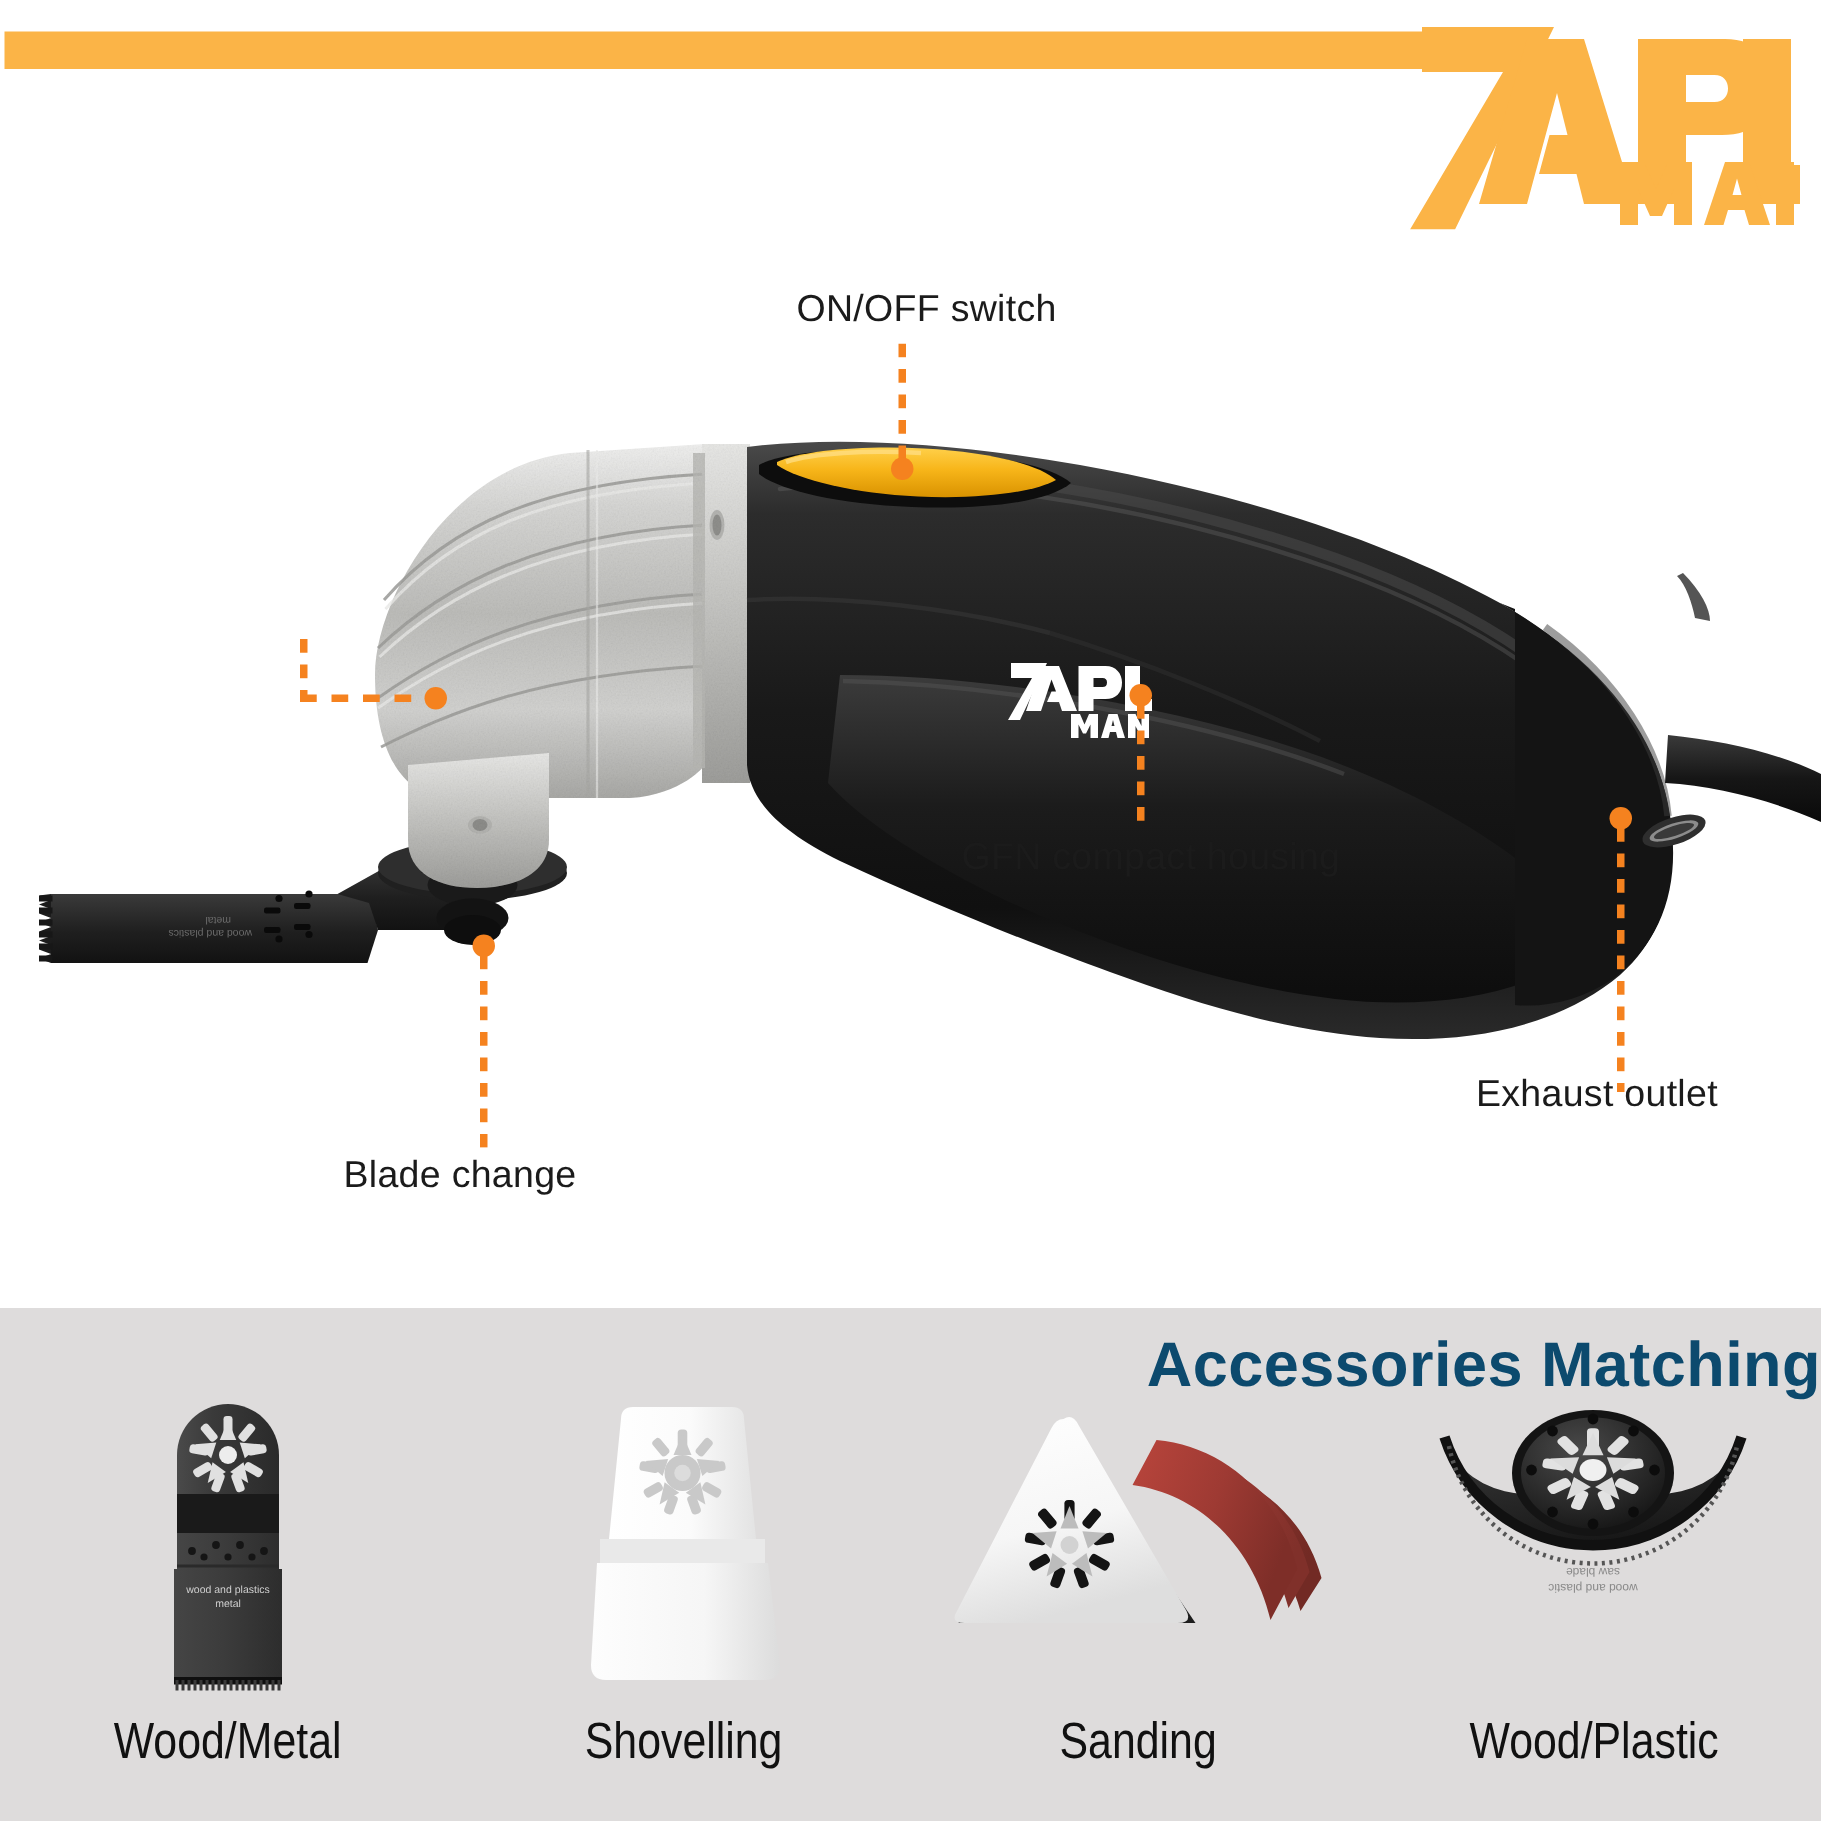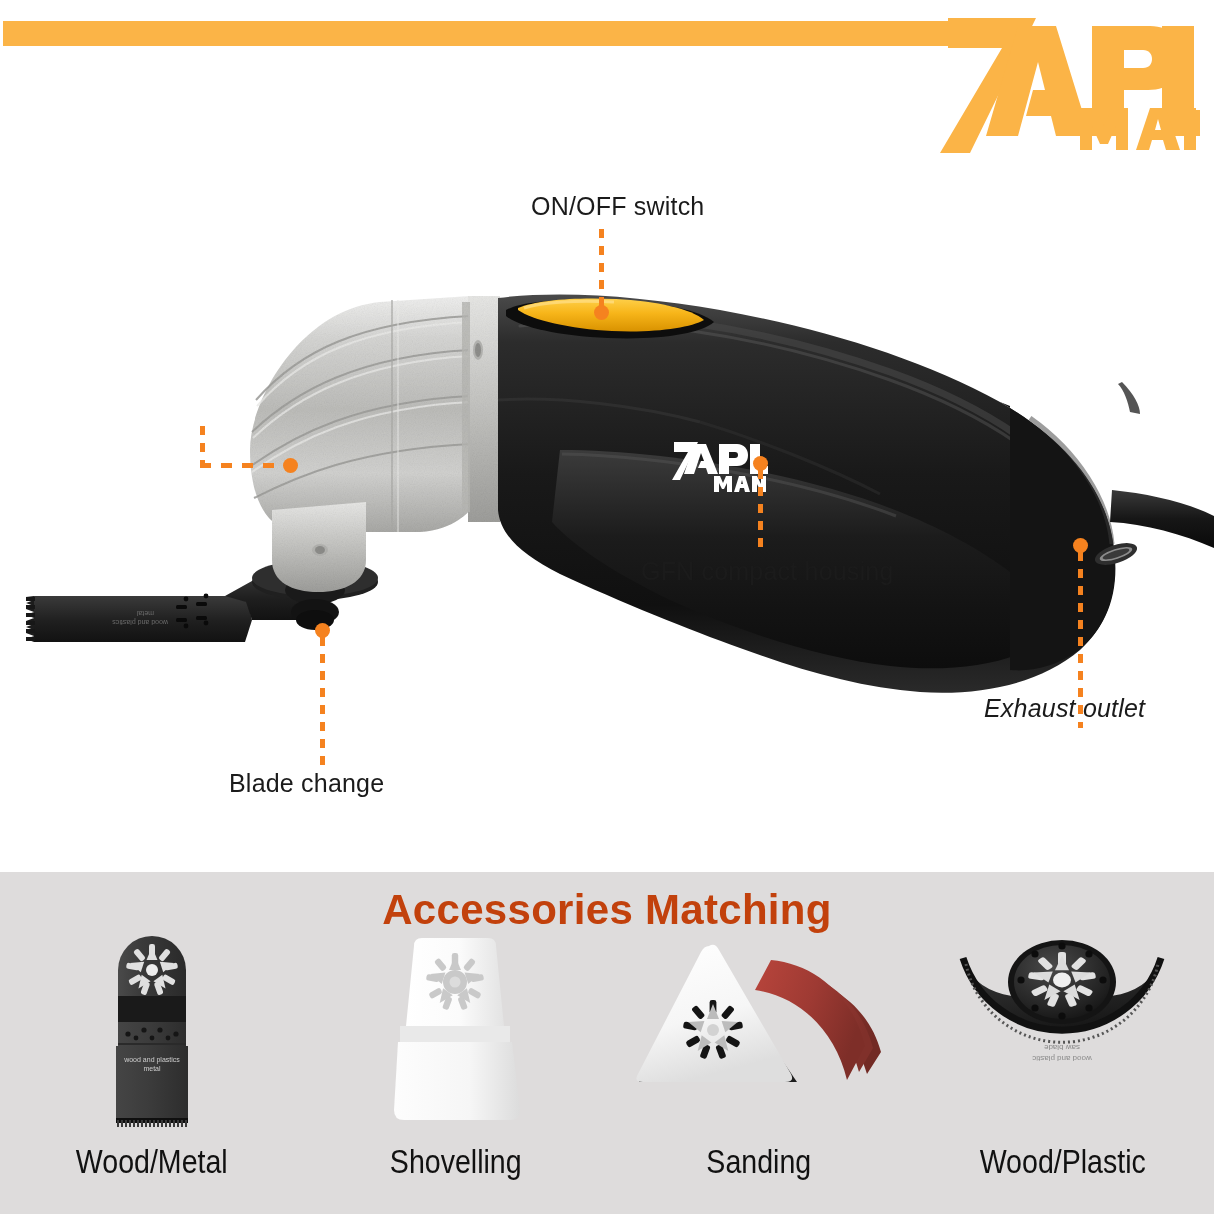--- a/index.html
+++ b/index.html
@@ -30,21 +30,21 @@
   .callout{
     position:absolute;
     font-size:25px;
     color:#1b1b1b;
     white-space:nowrap;
     letter-spacing:.2px;
   }
   .c-onoff{left:531px;top:192px;}
   .c-alum{left:22px;top:392px;}
   .c-gfn{left:641px;top:557px;}
-  .c-exhaust{left:984px;top:694px;font-style:italic;}
+  .c-exhaust{left:984px;top:715px;}
   .c-blade{left:229px;top:769px;}
   .dot{
     position:absolute;width:15px;height:15px;border-radius:50%;
     background:#f5821f;
   }
   .vline{
     position:absolute;width:5px;
     background-image:linear-gradient(to bottom,#f5821f 0 9px,transparent 9px 17px);
     background-size:100% 17px;
   }
@@ -54,22 +54,22 @@
     background-size:21px 100%;
   }
 
   
   .acc-panel{
     position:absolute;left:0;top:872px;width:1214px;height:342px;
     background:#dedcdc;
   }
   .acc-title{
     position:absolute;left:0;top:14px;width:1214px;
-    text-align:center;
-    font-size:42px;font-weight:bold;color:#c2410c;
+    text-align:right;
+    font-size:42px;font-weight:bold;color:#0c4a6e;
     letter-spacing:.3px;
   }
   .acc-grid{
     position:absolute;left:0;top:62px;width:1214px;height:280px;
     display:flex;
   }
   .acc-cell{
     flex:1;position:relative;display:flex;flex-direction:column;
     align-items:center;justify-content:flex-start;
   }

